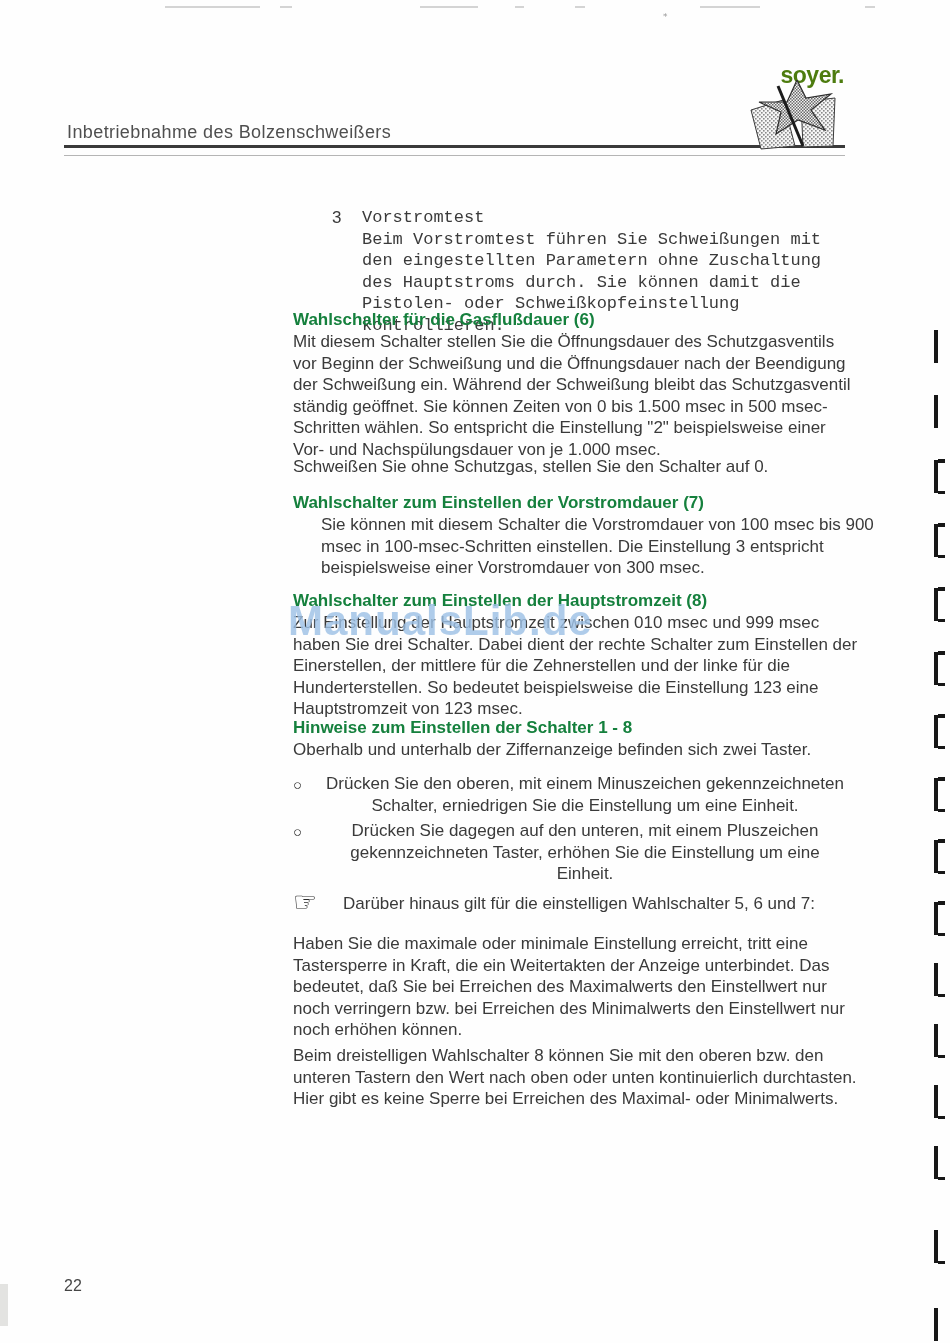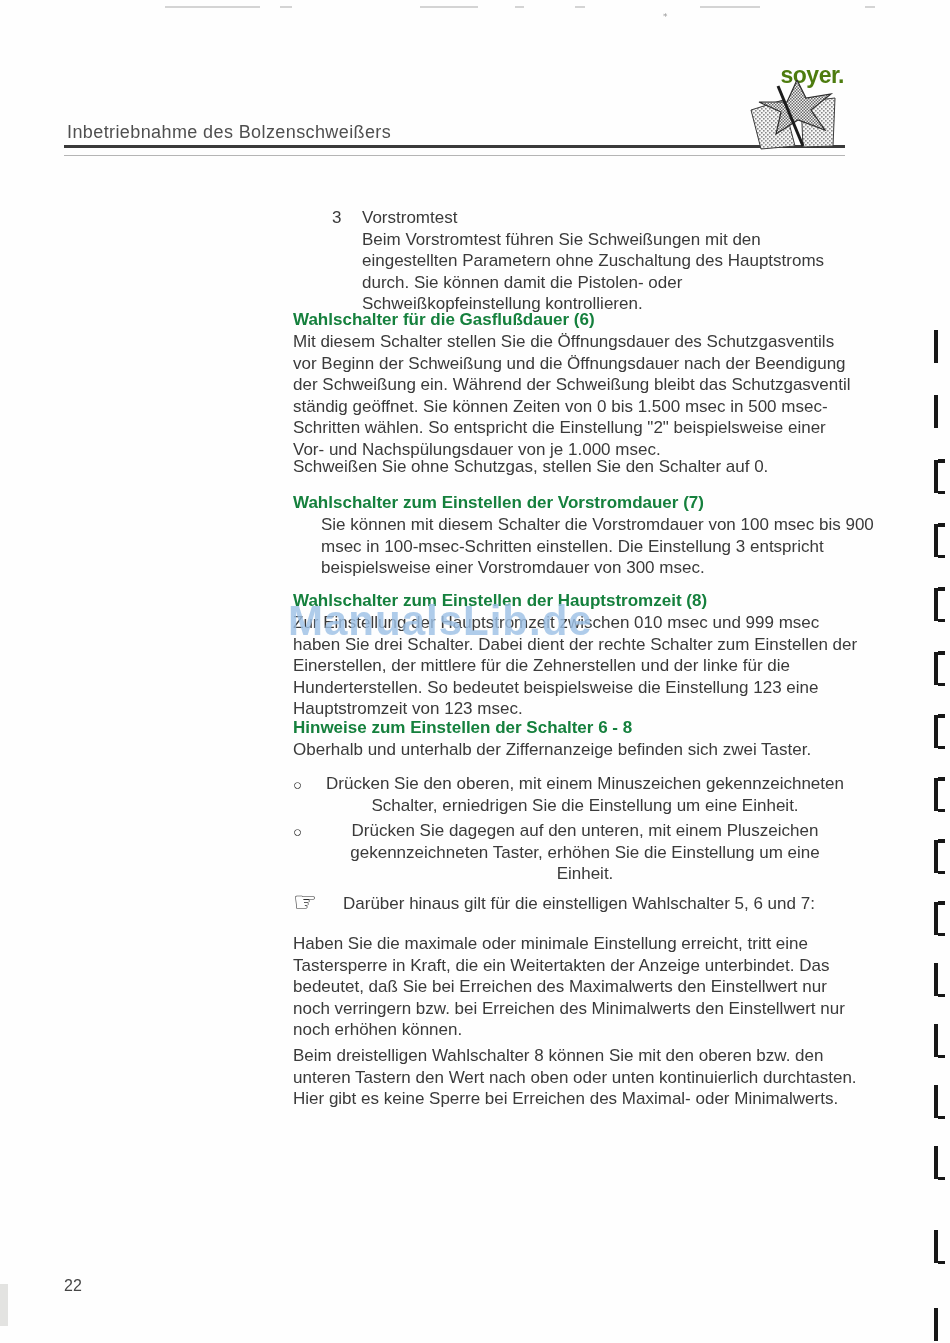--- a/index.html
+++ b/index.html
@@ -15,21 +15,21 @@
   .logo{position:absolute;left:745px;top:62px;width:105px;height:88px;}
   .logo-text{position:absolute;right:6px;top:0;font-size:23px;font-weight:700;color:#4d7c0f;
              letter-spacing:-0.5px;}
   .logo-art{position:absolute;left:0;top:18px;}
 
   
   .blk{position:absolute;left:293px;width:565px;font-size:17px;line-height:21.5px;color:#3a3a3a;}
   .hd{font-weight:700;color:#15803d;}
   .numitem{display:flex;}
   .numitem .num{width:30px;flex:0 0 30px;}
-  .numitem .ntxt{width:492px;}
+  .numitem .ntxt{width:492px;font-family:Liberation Mono, monospace;}
   .bullet-row{display:flex;}
   .bullet-row .bgl{width:30px;flex:0 0 30px;font-size:15px;padding-top:1px;color:#2e2e2e;}
   .bullet-row .btxt{width:524px;text-align:center;}
   .hand-row{display:flex;}
   .hand-row .hgl{width:50px;flex:0 0 50px;font-size:27px;line-height:22px;color:#2a2a2a;}
   .hand-row .htxt{width:510px;padding-top:2px;}
 
   
   .watermark{position:absolute;left:288px;top:597px;font-size:42px;font-weight:700;
              color:rgba(158,193,229,0.82);letter-spacing:1px;z-index:5;pointer-events:none;}
@@ -105,21 +105,21 @@
   <div class="blk hd" style="top:309px;">Wahlschalter für die Gasflußdauer (6)</div>
   <div class="blk" style="top:331px;">Mit diesem Schalter stellen Sie die Öffnungsdauer des Schutzgasventils vor Beginn der Schweißung und die Öffnungsdauer nach der Beendigung der Schweißung ein. Während der Schweißung bleibt das Schutzgasventil ständig geöffnet. Sie können Zeiten von 0 bis 1.500 msec in 500 msec-Schritten wählen. So entspricht die Einstellung "2" beispielsweise einer Vor- und Nachspülungsdauer von je 1.000 msec.</div>
   <div class="blk" style="top:456px;">Schweißen Sie ohne Schutzgas, stellen Sie den Schalter auf 0.</div>
 
   <div class="blk hd" style="top:492px;">Wahlschalter zum Einstellen der Vorstromdauer (7)</div>
   <div class="blk" style="top:514px;margin-left:28px;">Sie können mit diesem Schalter die Vorstromdauer von 100 msec bis 900 msec in 100-msec-Schritten einstellen. Die Einstellung 3 entspricht beispielsweise einer Vorstromdauer von 300 msec.</div>
 
   <div class="blk hd" style="top:590px;">Wahlschalter zum Einstellen der Hauptstromzeit (8)</div>
   <div class="blk" style="top:612px;">Zur Einstellung der Hauptstromzeit zwischen 010 msec und 999 msec haben Sie drei Schalter. Dabei dient der rechte Schalter zum Einstellen der Einerstellen, der mittlere für die Zehnerstellen und der linke für die Hunderterstellen. So bedeutet beispielsweise die Einstellung 123 eine Hauptstromzeit von 123 msec.</div>
 
-  <div class="blk hd" style="top:717px;">Hinweise zum Einstellen der Schalter 6 - 8</div>
+  <div class="blk hd" style="top:717px;">Hinweise zum Einstellen der Schalter 1 - 8</div>
   <div class="blk" style="top:739px;">Oberhalb und unterhalb der Ziffernanzeige befinden sich zwei Taster.</div>
 
   <div class="blk bullet-row" style="top:773px;">
     <div class="bgl">○</div>
     <div class="btxt">Drücken Sie den oberen, mit einem Minuszeichen gekennzeichneten Schalter, erniedrigen Sie die Einstellung um eine Einheit.</div>
   </div>
   <div class="blk bullet-row" style="top:820px;">
     <div class="bgl">○</div>
     <div class="btxt">Drücken Sie dagegen auf den unteren, mit einem Pluszeichen gekennzeichneten Taster, erhöhen Sie die Einstellung um eine Einheit.</div>
   </div>

